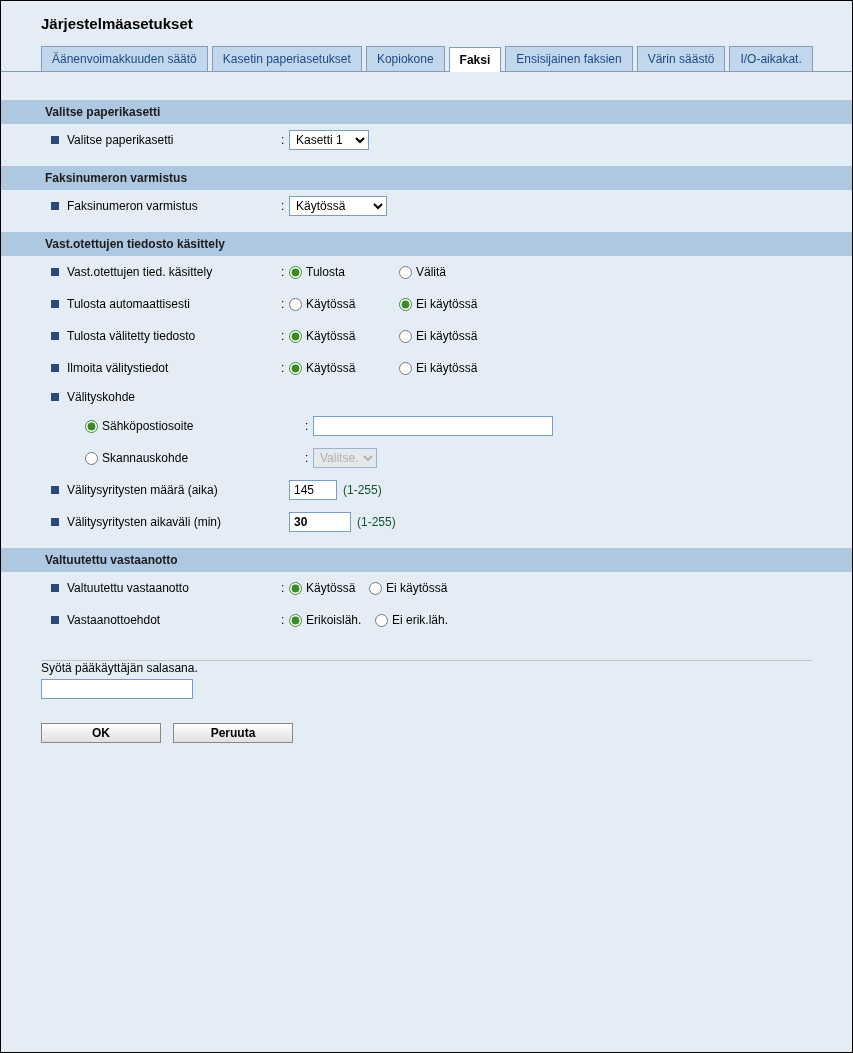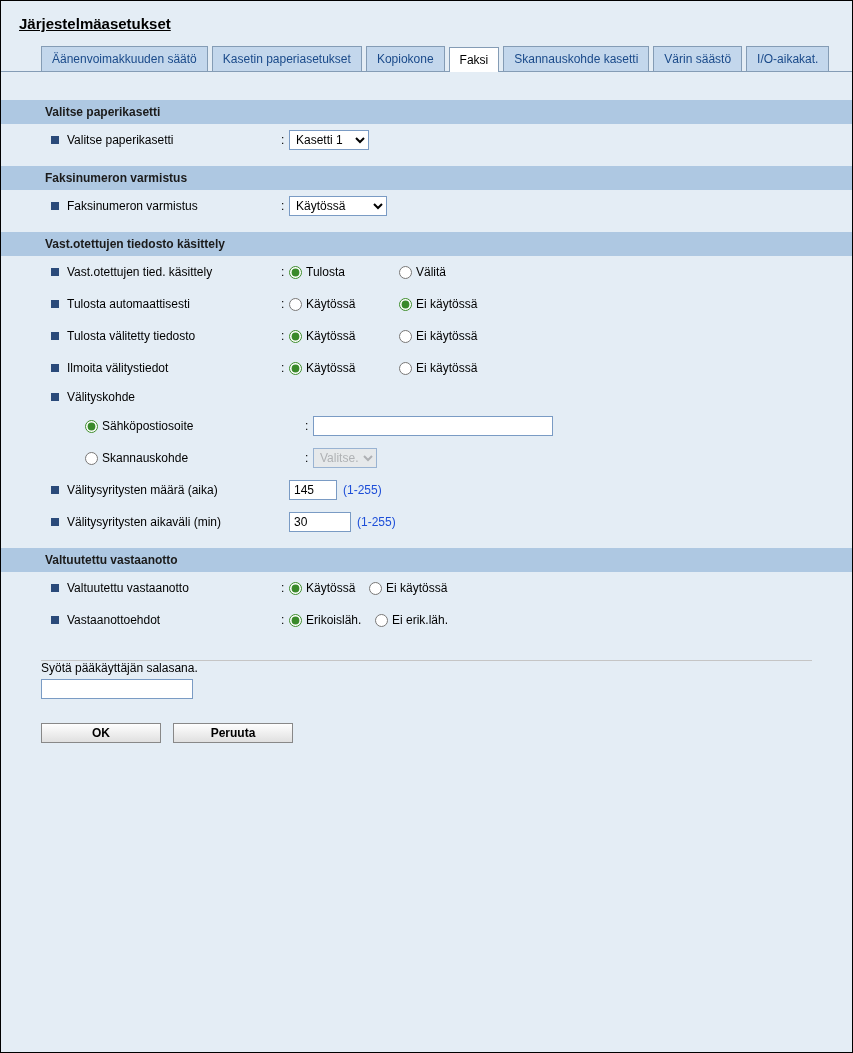--- a/index.html
+++ b/index.html
@@ -9,43 +9,42 @@
   background: #e4edf5;
   color: #000;
   width: 853px;
   height: 1053px;
   border: 1px solid #000;
   overflow: hidden;
 }
 .page-title {
   font-size: 15px;
   font-weight: bold;
-  padding: 14px 0 14px 18px;
-  text-decoration: underline;
+  padding: 14px 0 14px 40px;
 }
 .tabs {
   display: flex;
   gap: 4px;
   padding-left: 40px;
   border-bottom: 1px solid #849cb5;
 }
 .tab {
   background: #c3d7ec;
   border: 1px solid #849cb5;
   border-bottom: none;
   padding: 5px 10px;
   color: #1a4a8a;
   font-size: 12px;
   cursor: pointer;
   white-space: nowrap;
 }
 .tab.active {
   background: #fff;
   color: #000;
-  font-weight: normal;
+  font-weight: bold;
   position: relative;
   top: 1px;
 }
 .content {
   padding-top: 0;
 }
 .section-header {
   background: #aec8e2;
   color: #1b1b1b;
   font-weight: bold;
@@ -97,21 +96,21 @@
 input[type="radio"] {
   width: 13px; height: 13px;
   accent-color: #3a8a2a;
 }
 input[type="text"], input[type="password"] {
   border: 1px solid #7a9bc4;
   height: 20px;
   padding: 2px 4px;
   font-size: 12px;
 }
-.hint { margin-left: 6px; color: #1d4ed8; }
+.hint { margin-left: 6px; color: #14532d; }
 .pw-section {
   border-top: 1px solid #c5c5c5;
   margin: 24px 40px 0 40px;
 }
 .pw-label { font-size: 12px; margin-bottom: 4px; }
 .buttons {
   display: flex;
   gap: 12px;
   padding: 24px 0 0 40px;
 }
@@ -128,21 +127,21 @@
 </head>
 <body>
 
 <div class="page-title">Järjestelmäasetukset</div>
 
 <div class="tabs">
   <div class="tab">Äänenvoimakkuuden säätö</div>
   <div class="tab">Kasetin paperiasetukset</div>
   <div class="tab">Kopiokone</div>
   <div class="tab active">Faksi</div>
-  <div class="tab">Skannauskohde kasetti</div>
+  <div class="tab">Ensisijainen faksien</div>
   <div class="tab">Värin säästö</div>
   <div class="tab">I/O-aikakat.</div>
 </div>
 
 <div class="content">
 
   <div class="section-header">Valitse paperikasetti</div>
   <div class="row">
     <div class="label-col">
         <span class="bullet"></span>
@@ -291,21 +290,21 @@
     </div>
   </div>
 
   <div class="row">
     <div class="label-col">
         <span class="bullet"></span>
         <span>Välitysyritysten aikaväli (min)</span>
       </div>
     <div class="colon"></div>
     <div class="value-col" style="gap:0;">
-      <input type="text" style="width: 62px;" value="30">
+      <input type="text" style="width: 62px; font-weight: bold;" value="30">
       <span class="hint">(1-255)</span>
     </div>
   </div>
 
   <div class="section-header">Valtuutettu vastaanotto</div>
 
   <div class="row">
     <div class="label-col">
         <span class="bullet"></span>
         <span>Valtuutettu vastaanotto</span>

